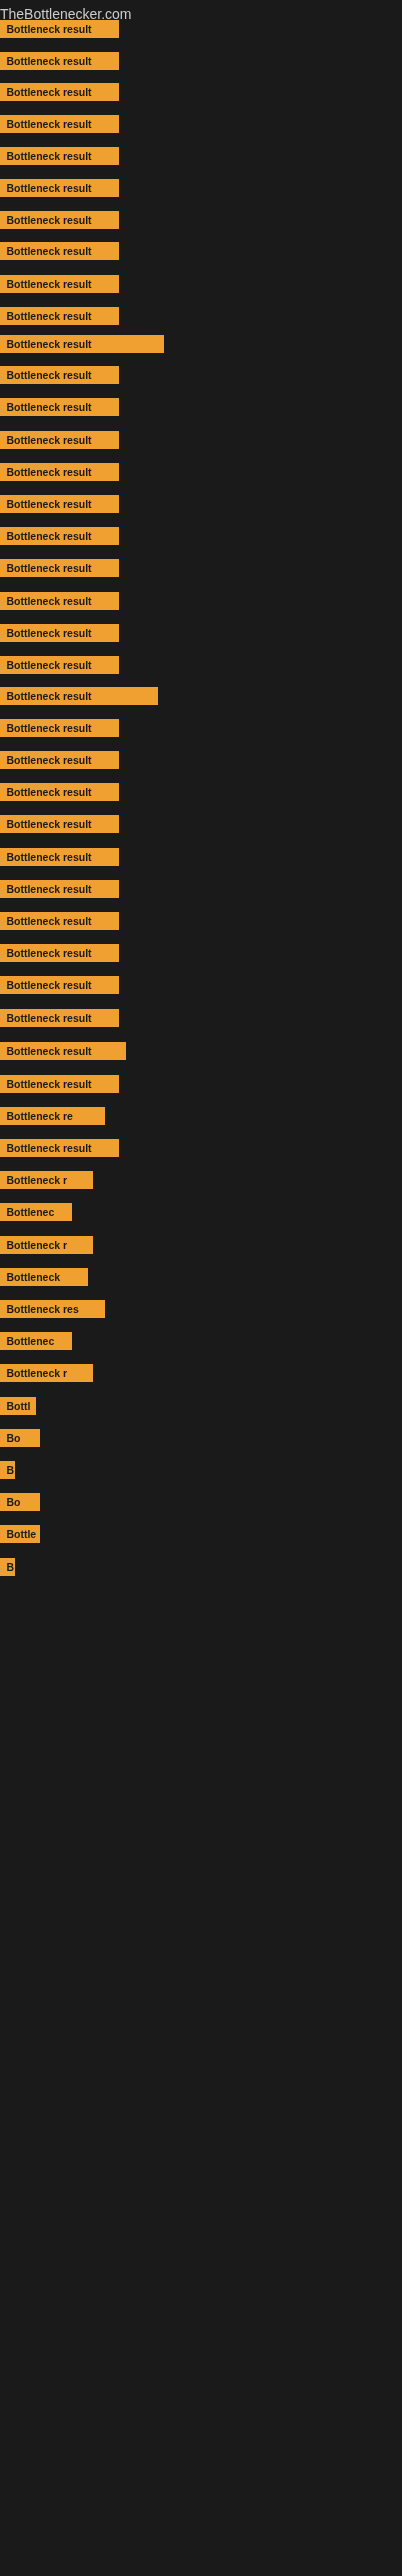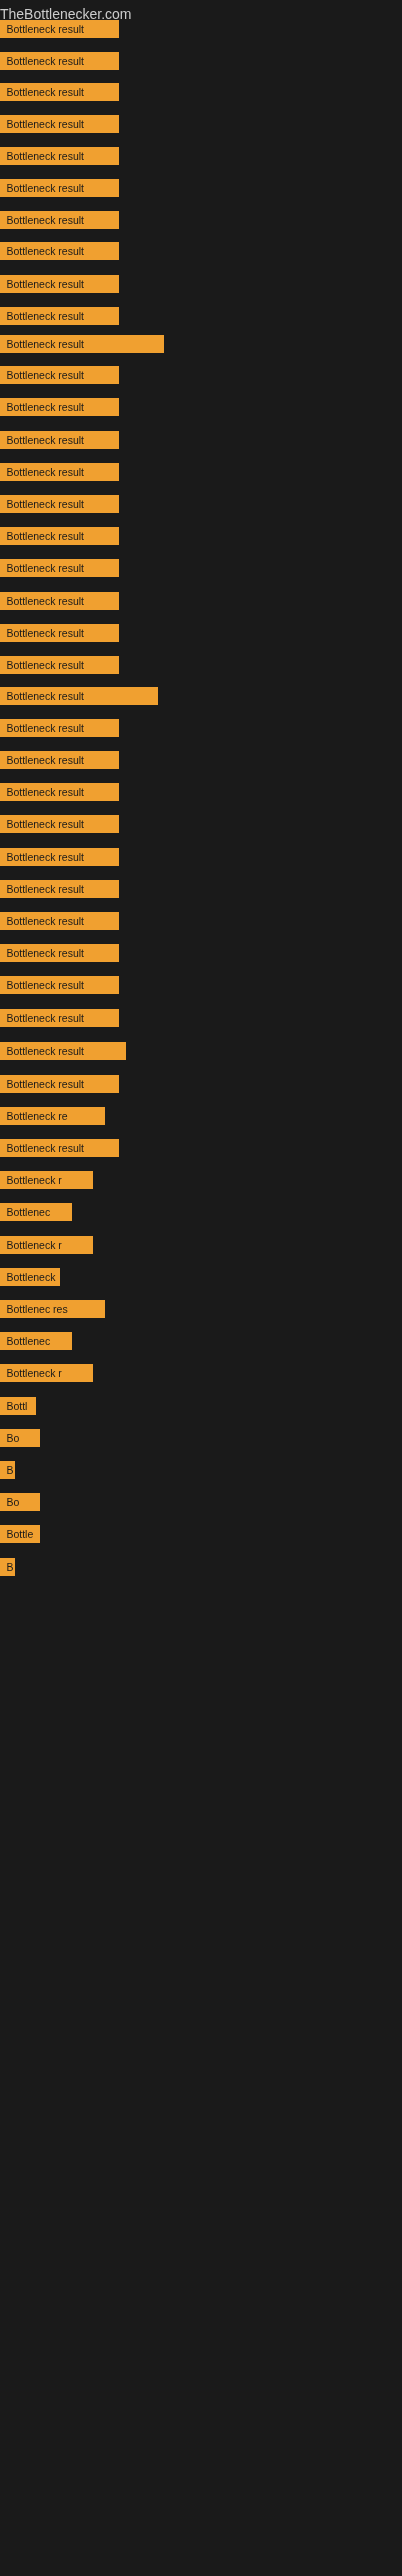--- a/index.html
+++ b/index.html
@@ -20,21 +20,21 @@
       font-size: 14px;
       padding: 6.4px 0;
       background-color: #1a1a1a;
     }
     .bottleneck-item {
       position: absolute;
       left: 0;
       background-color: #f0a030;
       color: #1a1a1a;
       font-size: 10.5px;
-      font-weight: normal;
+      font-weight: bold;
       padding: 3.2px 6.4px;
       white-space: nowrap;
       overflow: hidden;
     }
   </style>
 </head>
 <body>
 
 <div class="site-title">
   <span>TheBottlenecker.com</span>
@@ -72,22 +72,22 @@
 <div class="bottleneck-item" style="top: 944px; width: 119px;">Bottleneck result</div>
 <div class="bottleneck-item" style="top: 976px; width: 119px;">Bottleneck result</div>
 <div class="bottleneck-item" style="top: 1009px; width: 119px;">Bottleneck result</div>
 <div class="bottleneck-item" style="top: 1042px; width: 126px;">Bottleneck result</div>
 <div class="bottleneck-item" style="top: 1075px; width: 119px;">Bottleneck result</div>
 <div class="bottleneck-item" style="top: 1107px; width: 105px;">Bottleneck re</div>
 <div class="bottleneck-item" style="top: 1139px; width: 119px;">Bottleneck result</div>
 <div class="bottleneck-item" style="top: 1171px; width: 93px;">Bottleneck r</div>
 <div class="bottleneck-item" style="top: 1203px; width: 72px;">Bottlenec</div>
 <div class="bottleneck-item" style="top: 1236px; width: 93px;">Bottleneck r</div>
-<div class="bottleneck-item" style="top: 1268px; width: 60px;">Bottleneck</div>
-<div class="bottleneck-item" style="top: 1300px; width: 105px;">Bottlenec res</div>
+<div class="bottleneck-item" style="top: 1268px; width: 88px;">Bottleneck</div>
+<div class="bottleneck-item" style="top: 1300px; width: 105px;">Bottleneck res</div>
 <div class="bottleneck-item" style="top: 1332px; width: 72px;">Bottlenec</div>
 <div class="bottleneck-item" style="top: 1364px; width: 93px;">Bottleneck r</div>
 <div class="bottleneck-item" style="top: 1397px; width: 36px;">Bottl</div>
 <div class="bottleneck-item" style="top: 1429px; width: 40px;">Bo</div>
 <div class="bottleneck-item" style="top: 1461px; width: 14.5px;">B</div>
 <div class="bottleneck-item" style="top: 1493px; width: 40px;">Bo</div>
 <div class="bottleneck-item" style="top: 1525px; width: 40px;">Bottle</div>
 <div class="bottleneck-item" style="top: 1558px; width: 14.5px;">B</div>
 
 

